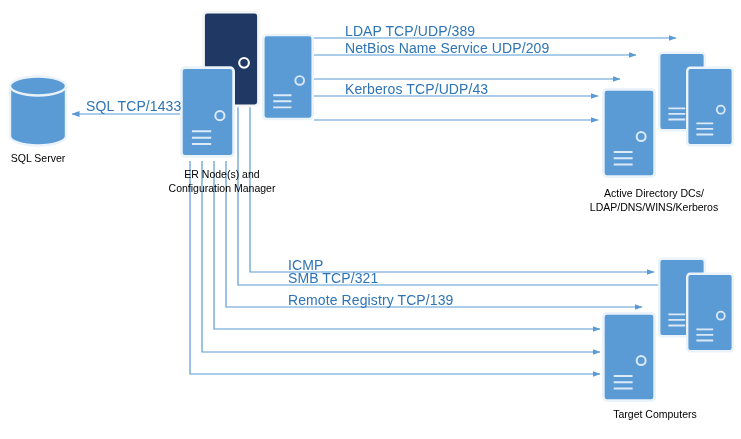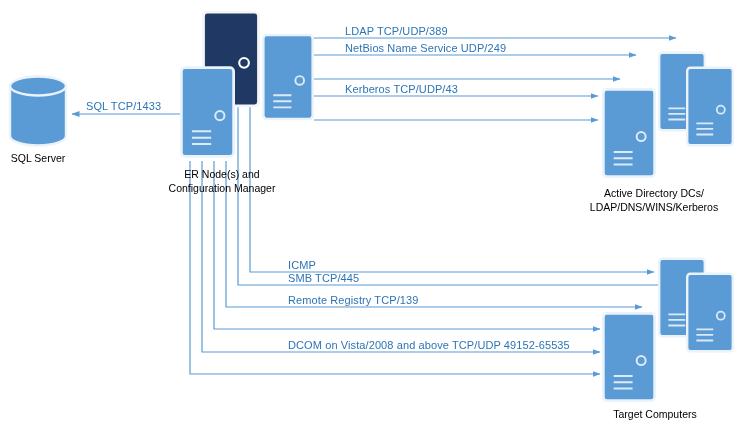--- a/index.html
+++ b/index.html
@@ -1,20 +1,20 @@
 <!DOCTYPE html>
 <html><head>
 <meta charset="utf-8">
 <style>
   html,body{margin:0;padding:0}
   body{font-family:"Liberation Sans",sans-serif;background:#ffffff}
   .canvas{position:relative;width:741px;height:439px;background:#ffffff;overflow:hidden}
   svg.layer{position:absolute;left:0;top:0}
   .conn-label{
-    position:absolute;font-size:11px;line-height:11px;color:#2E74B5;
+    position:absolute;font-size:14px;line-height:11px;color:#2E74B5;
     white-space:nowrap;letter-spacing:0.1px;
   }
   .node-label{
     position:absolute;font-size:10.5px;line-height:14px;color:#000000;text-align:center;
   }
   .srv-light{--fill:#5B9BD5;--stroke:#EAF2FA;--detail:#DCEAF7}
   .srv-dark{--fill:#1F3864;--stroke:#F5F5F5;--detail:#FFFFFF}
   .connector{fill:none;stroke:#5B9BD5;stroke-width:1.2}
 </style>
 </head>
@@ -71,27 +71,26 @@
     <g>
       <use href="#server-shape" x="658" y="250" width="48" height="95" class="srv-light"></use>
       <use href="#server-shape" x="686" y="265" width="48" height="95" class="srv-light"></use>
       <use href="#server-shape" x="602" y="308" width="54" height="98" class="srv-light"></use>
     </g>
   </svg>
 
   <div class="conn-label" style="left:86px;top:101px">SQL TCP/1433</div>
 
   <div class="conn-label" style="left:345px;top:26px">LDAP TCP/UDP/389</div>
-  <div class="conn-label" style="left:345px;top:43px">NetBios Name Service  UDP/249</div>
+  <div class="conn-label" style="left:345px;top:43px">NetBios Name Service  UDP/209</div>
   <div class="conn-label" style="left:345px;top:84px">Kerberos  TCP/UDP/43</div>
 
   <div class="conn-label" style="left:288px;top:260px">ICMP</div>
-  <div class="conn-label" style="left:288px;top:273px">SMB TCP/445</div>
+  <div class="conn-label" style="left:288px;top:273px">SMB TCP/321</div>
   <div class="conn-label" style="left:288px;top:295px">Remote Registry TCP/139</div>
-  <div class="conn-label" style="left:288px;top:340px">DCOM on Vista/2008 and above TCP/UDP 49152-65535</div>
 
   <div class="node-label" style="left:-2px;width:80px;top:151px">SQL Server</div>
 
   <div class="node-label" style="left:142px;width:160px;top:167px">
     <div>ER Node(s) and</div>
     <div>Configuration Manager</div>
   </div>
 
   <div class="node-label" style="left:562px;width:184px;top:186px">
     <div>Active Directory DCs/</div>

